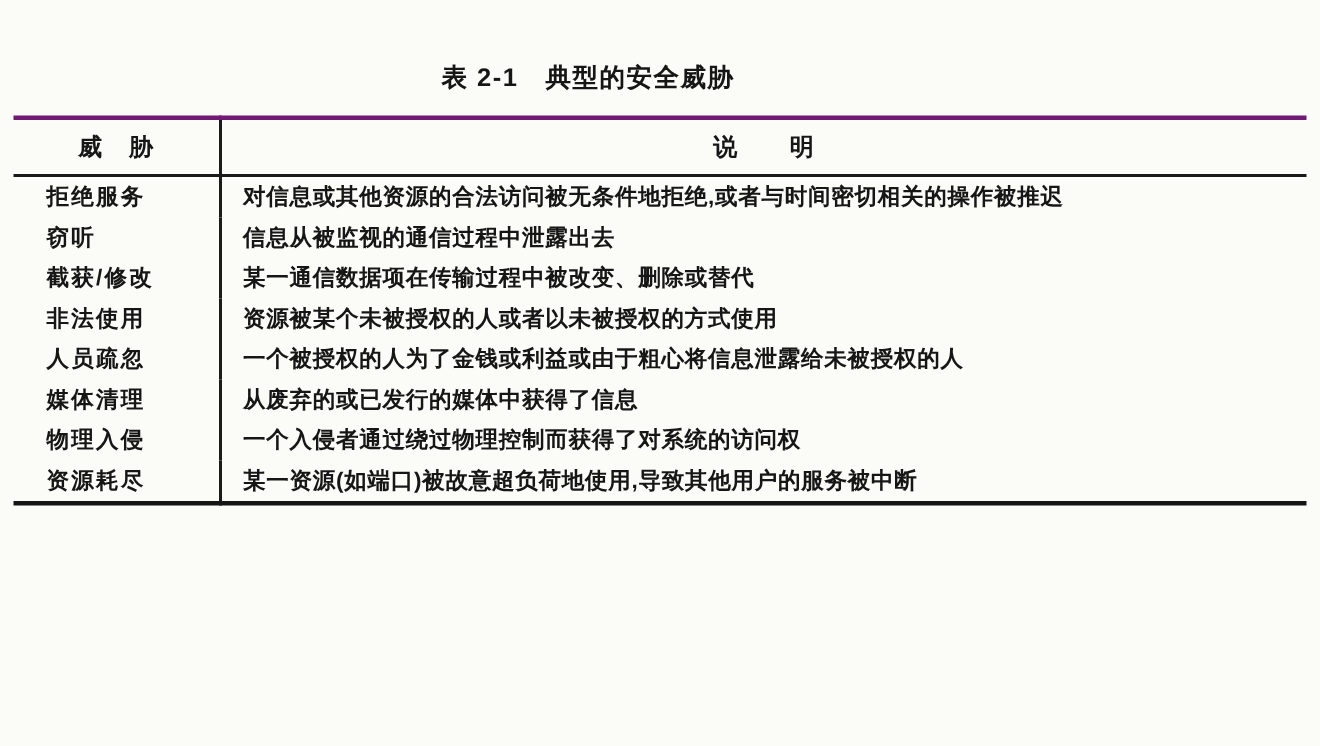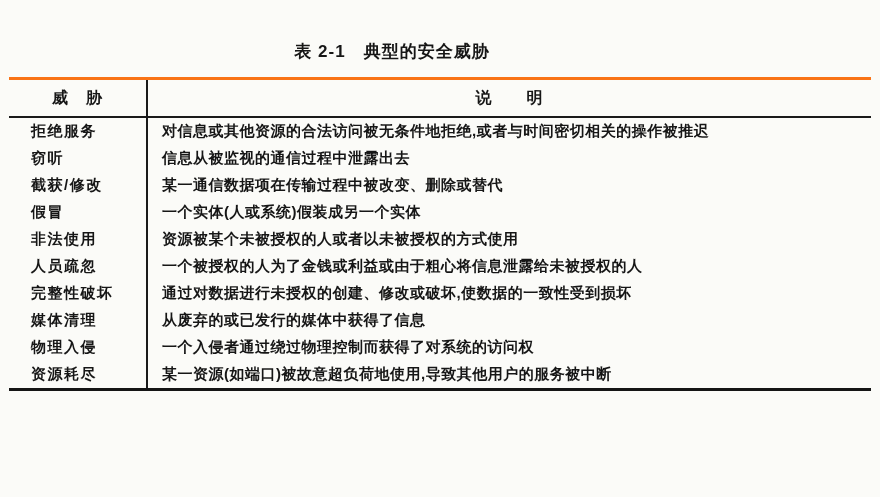--- a/index.html
+++ b/index.html
@@ -25,21 +25,21 @@
     text-align: center;
     font-size: 17px;
     font-weight: bold;
     letter-spacing: 1px;
   }
   table.threat-table {
     border-collapse: collapse;
     table-layout: fixed;
     width: 862px;
     margin: 14px 0 0 9px;
-    border-top: 3px solid #f97316;
+    border-top: 3px solid #701a75;
     border-bottom: 3px solid #151515;
   }
   col.col-threat { width: 138px; }
   col.col-desc   { width: 724px; }
   .threat-table th {
     height: 36px;
     font-size: 16px;
     font-weight: bold;
     text-align: center;
     vertical-align: middle;
@@ -96,34 +96,26 @@
         </tr>
         <tr>
           <td class="threat-cell">窃听</td>
           <td class="desc-cell">信息从被监视的通信过程中泄露出去</td>
         </tr>
         <tr>
           <td class="threat-cell">截获/修改</td>
           <td class="desc-cell">某一通信数据项在传输过程中被改变、删除或替代</td>
         </tr>
         <tr>
-          <td class="threat-cell">假冒</td>
-          <td class="desc-cell">一个实体(人或系统)假装成另一个实体</td>
-        </tr>
-        <tr>
           <td class="threat-cell">非法使用</td>
           <td class="desc-cell">资源被某个未被授权的人或者以未被授权的方式使用</td>
         </tr>
         <tr>
           <td class="threat-cell">人员疏忽</td>
           <td class="desc-cell">一个被授权的人为了金钱或利益或由于粗心将信息泄露给未被授权的人</td>
-        </tr>
-        <tr>
-          <td class="threat-cell">完整性破坏</td>
-          <td class="desc-cell">通过对数据进行未授权的创建、修改或破坏,使数据的一致性受到损坏</td>
         </tr>
         <tr>
           <td class="threat-cell">媒体清理</td>
           <td class="desc-cell">从废弃的或已发行的媒体中获得了信息</td>
         </tr>
         <tr>
           <td class="threat-cell">物理入侵</td>
           <td class="desc-cell">一个入侵者通过绕过物理控制而获得了对系统的访问权</td>
         </tr>
         <tr>

